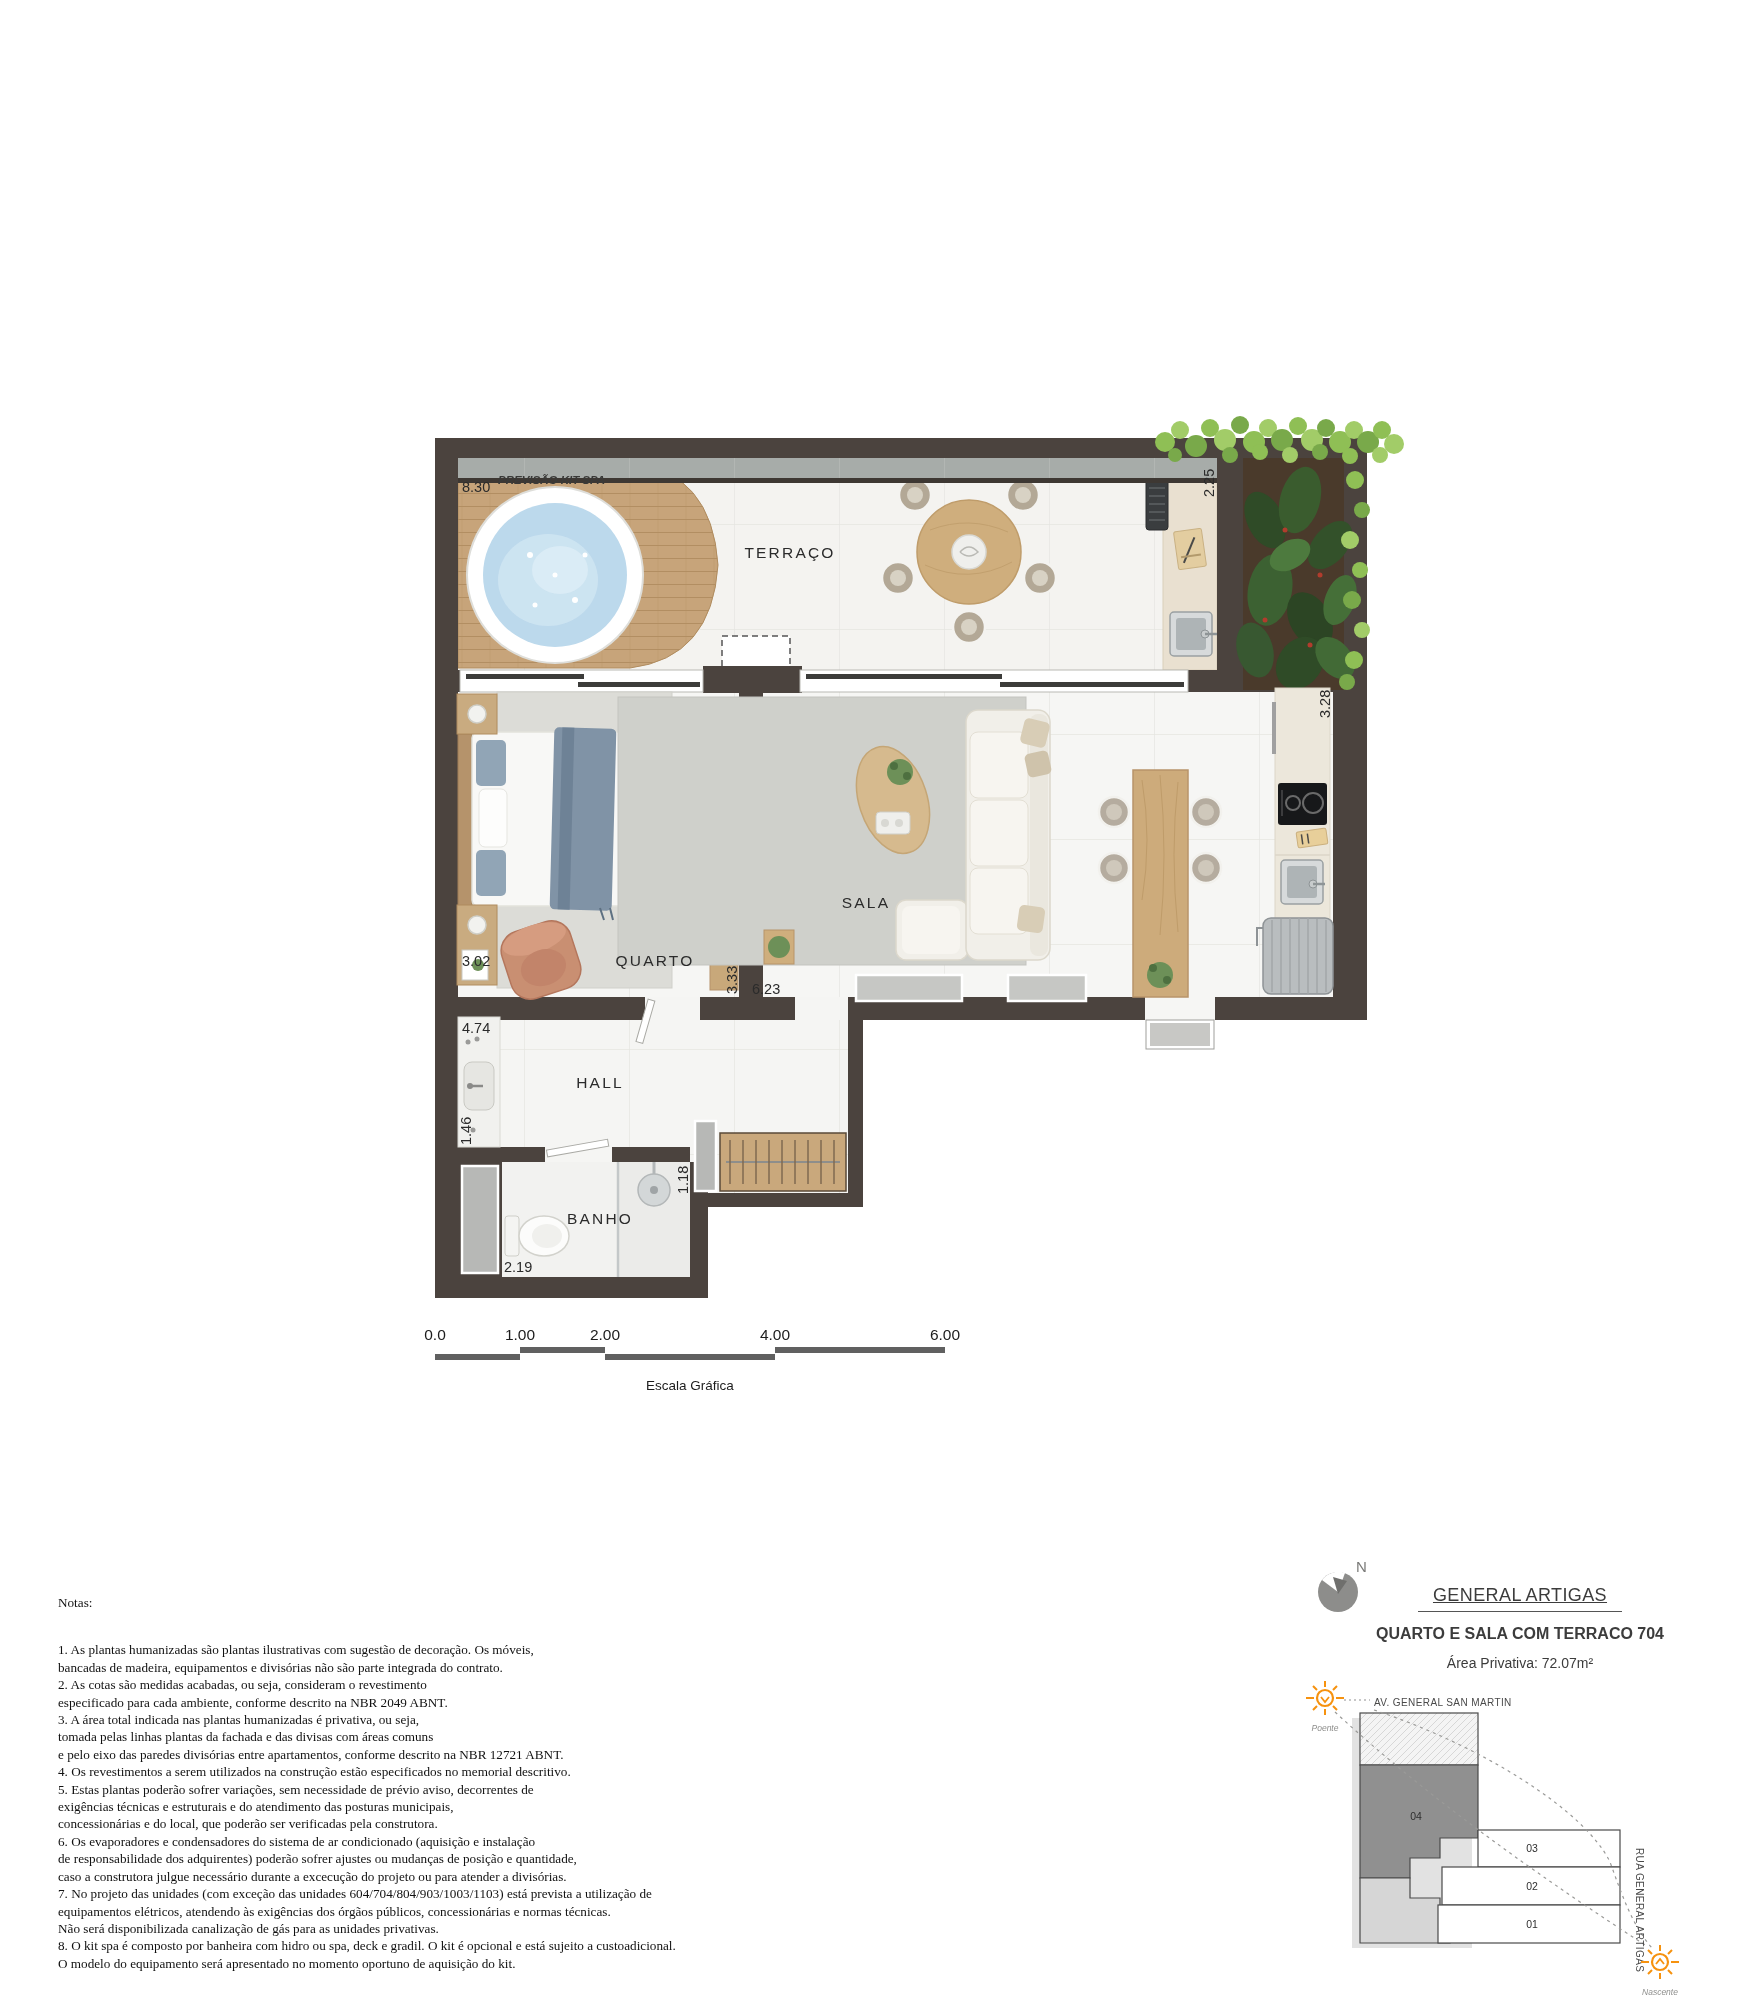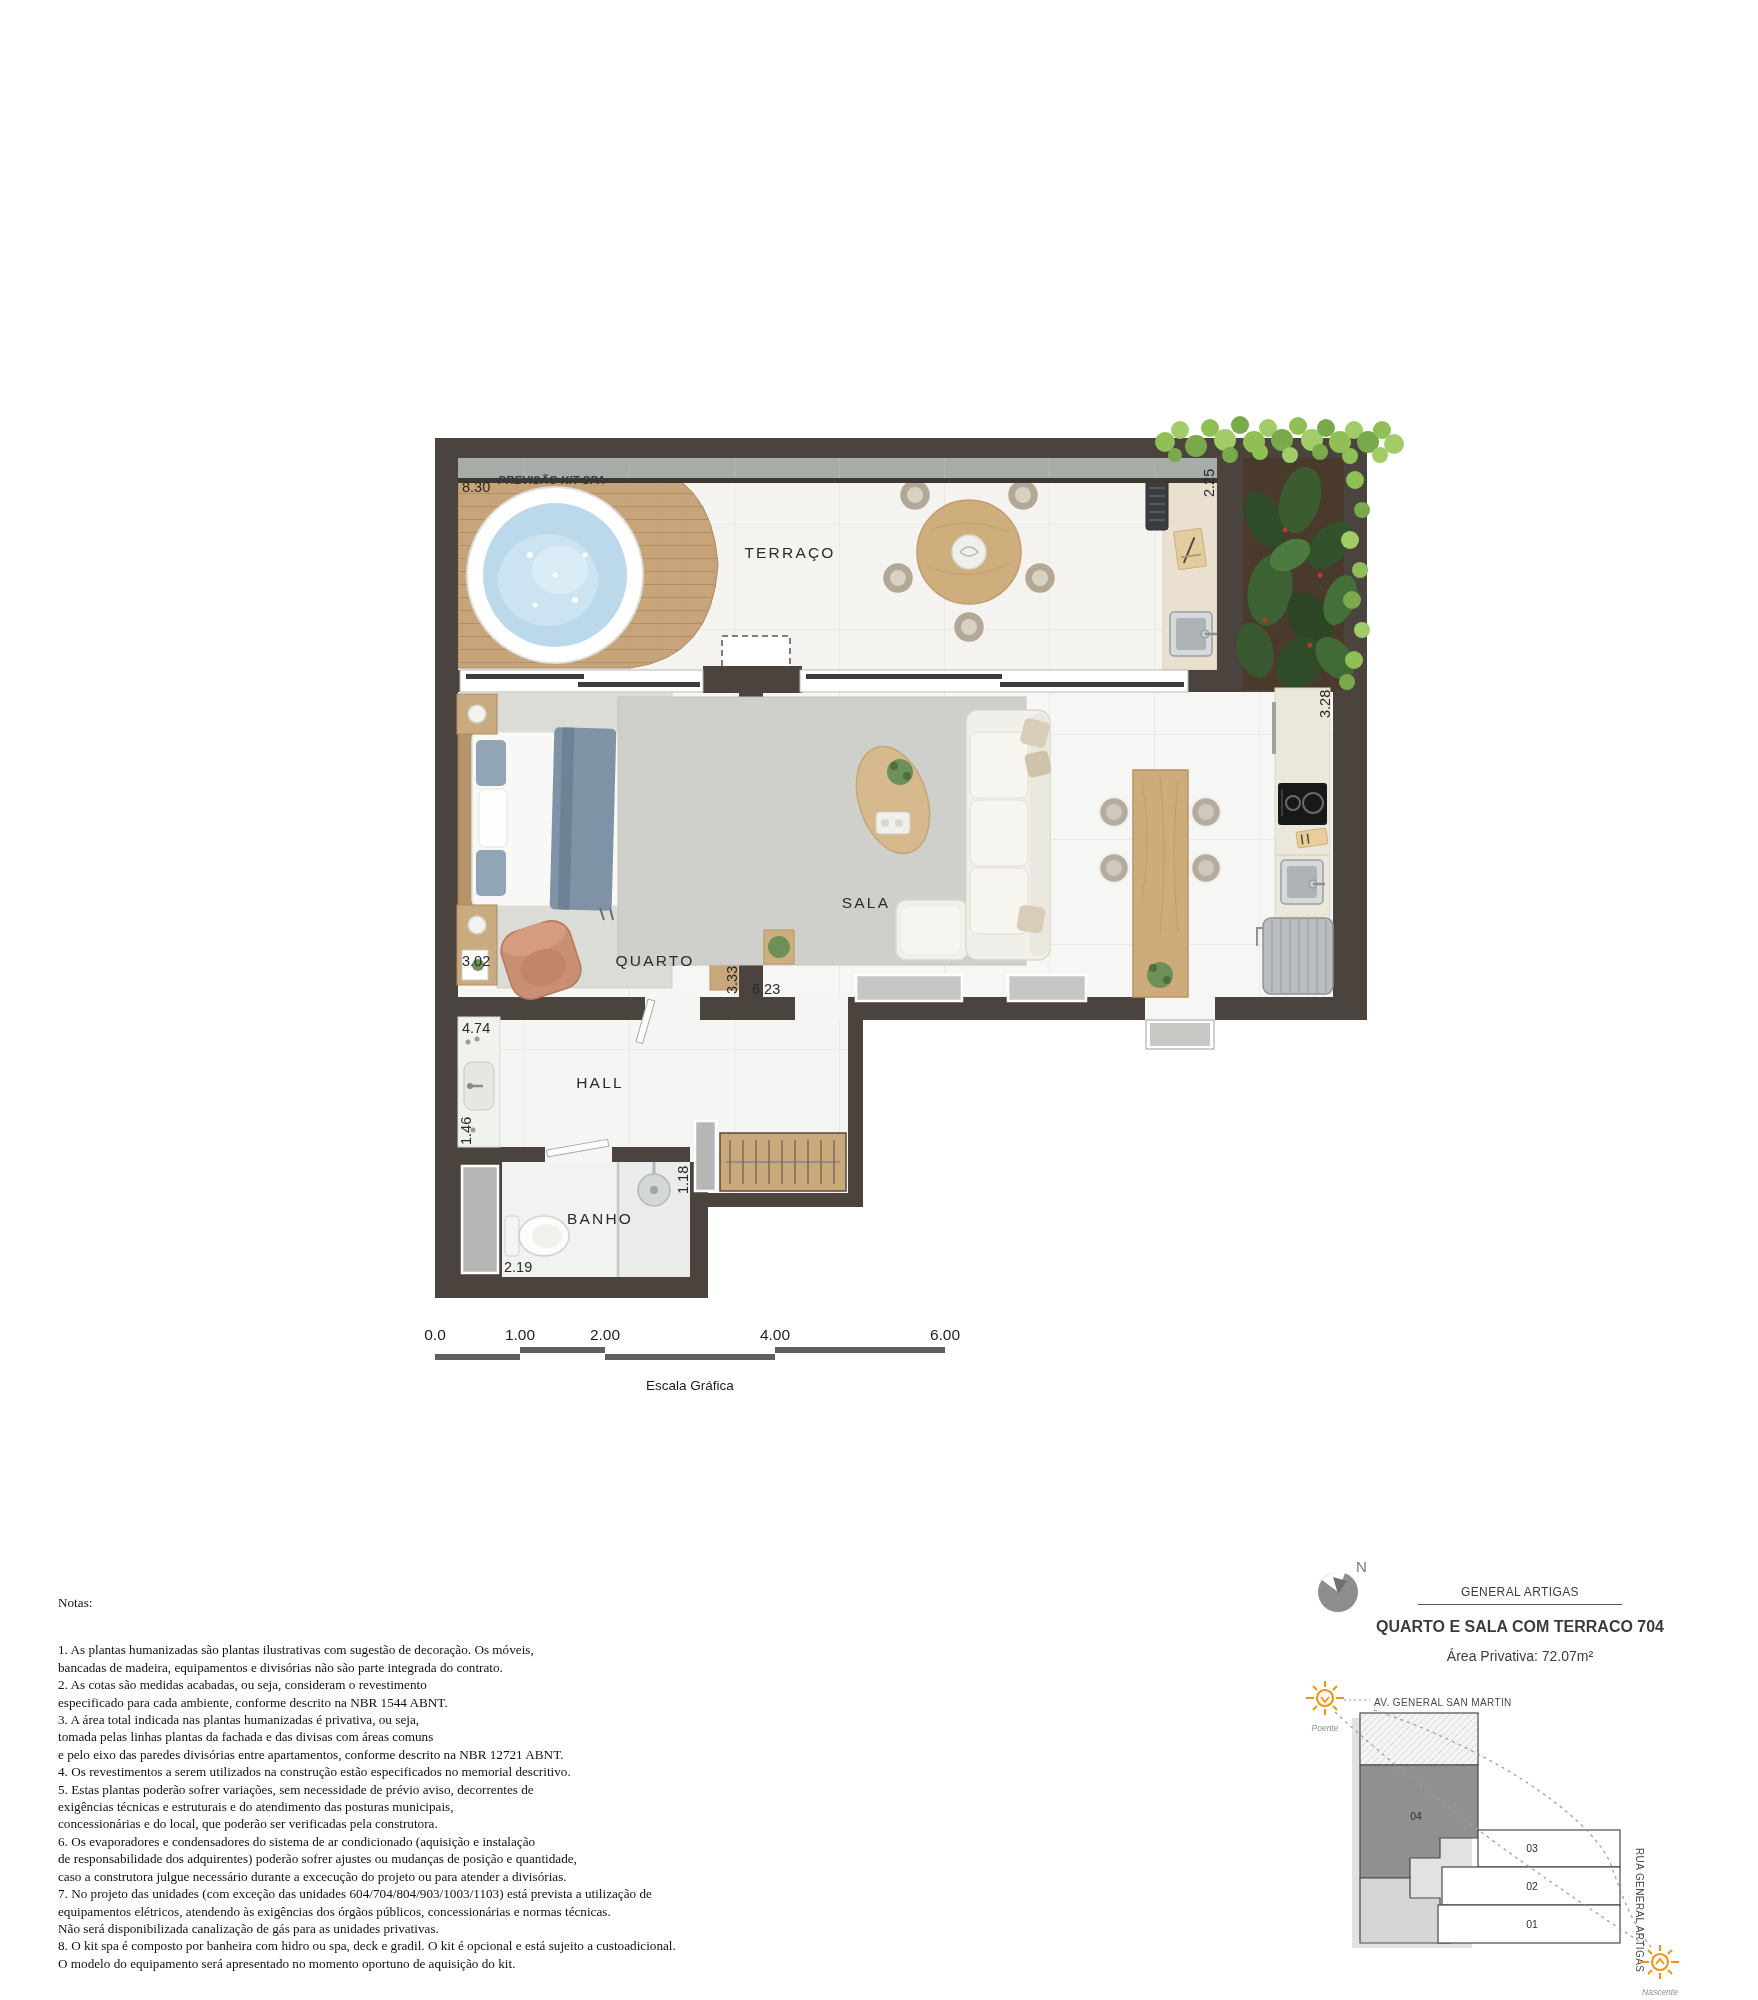--- a/index.html
+++ b/index.html
@@ -5,21 +5,21 @@
   html,body{margin:0;padding:0;background:#ffffff;}
   #page{position:relative;width:1758px;height:2000px;background:#fff;overflow:hidden;
         font-family:"Liberation Sans",sans-serif;}
   #plan-svg{position:absolute;left:0;top:0;}
   
   #notes{position:absolute;left:58px;top:1594px;width:690px;color:#111;
          font-size:13.2px;line-height:17.4px;font-family:Liberation Serif, serif;}
   #notes .heading{margin-bottom:30px;}
   
   #title-block{position:absolute;left:1369px;top:1585px;width:302px;text-align:center;color:#3c3c3c;}
-  #title-block .project{font-size:12px;letter-spacing:.4px;}
+  #title-block .project{font-size:18px;letter-spacing:.4px;text-decoration:underline;}
   #title-block .rule{width:204px;margin:5px auto 0;border-top:1.5px solid #555;}
   #title-block .unit{margin-top:13px;font-size:16px;font-weight:bold;}
   #title-block .area{margin-top:12px;font-size:14px;}
   .svgtext{font-family:"Liberation Sans",sans-serif;fill:#2b2b2b;}
   .room{font-size:15.5px;letter-spacing:2.2px;}
   .dim{font-size:14.5px;}
   .kitspa{font-size:11.5px;font-style:italic;font-weight:bold;fill:#3a3a38;}
   .tick{font-size:15.5px;fill:#1c1c1c;}
   .caption{font-size:13.5px;fill:#1c1c1c;}
   .siteunit{font-size:10.5px;fill:#2f2f2f;}
@@ -434,21 +434,21 @@
     </g>
     <text class="sunlabel" x="1660" y="1995" text-anchor="middle">Nascente</text>
   </g>
 </svg>
 
 <div id="notes">
   <div class="heading">Notas:</div>
   <div>1. As plantas humanizadas são plantas ilustrativas com sugestão de decoração. Os móveis,</div>
   <div>bancadas de madeira, equipamentos e divisórias não são parte integrada do contrato.</div>
   <div>2. As cotas são medidas acabadas, ou seja, consideram o revestimento</div>
-  <div>especificado para cada ambiente, conforme descrito na NBR 1544 ABNT.</div>
+  <div>especificado para cada ambiente, conforme descrito na NBR 2049 ABNT.</div>
   <div>3. A área total indicada nas plantas humanizadas é privativa, ou seja,</div>
   <div>tomada pelas linhas plantas da fachada e das divisas com áreas comuns</div>
   <div>e pelo eixo das paredes divisórias entre apartamentos, conforme descrito na NBR 12721 ABNT.</div>
   <div>4. Os revestimentos a serem utilizados na construção estão especificados no memorial descritivo.</div>
   <div>5. Estas plantas poderão sofrer variações, sem necessidade de prévio aviso, decorrentes de</div>
   <div>exigências técnicas e estruturais e do atendimento das posturas municipais,</div>
   <div>concessionárias e do local, que poderão ser verificadas pela construtora.</div>
   <div>6. Os evaporadores e condensadores do sistema de ar condicionado (aquisição e instalação</div>
   <div>de responsabilidade dos adquirentes) poderão sofrer ajustes ou mudanças de posição e quantidade,</div>
   <div>caso a construtora julgue necessário durante a excecução do projeto ou para atender a divisórias.</div>

